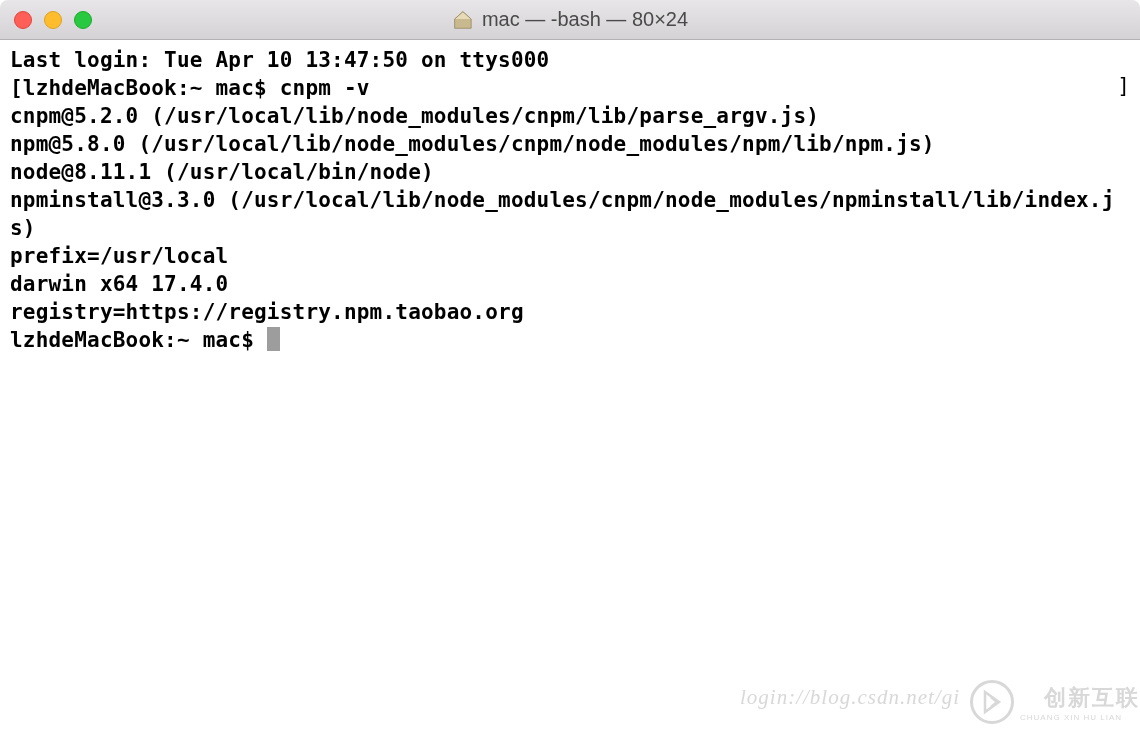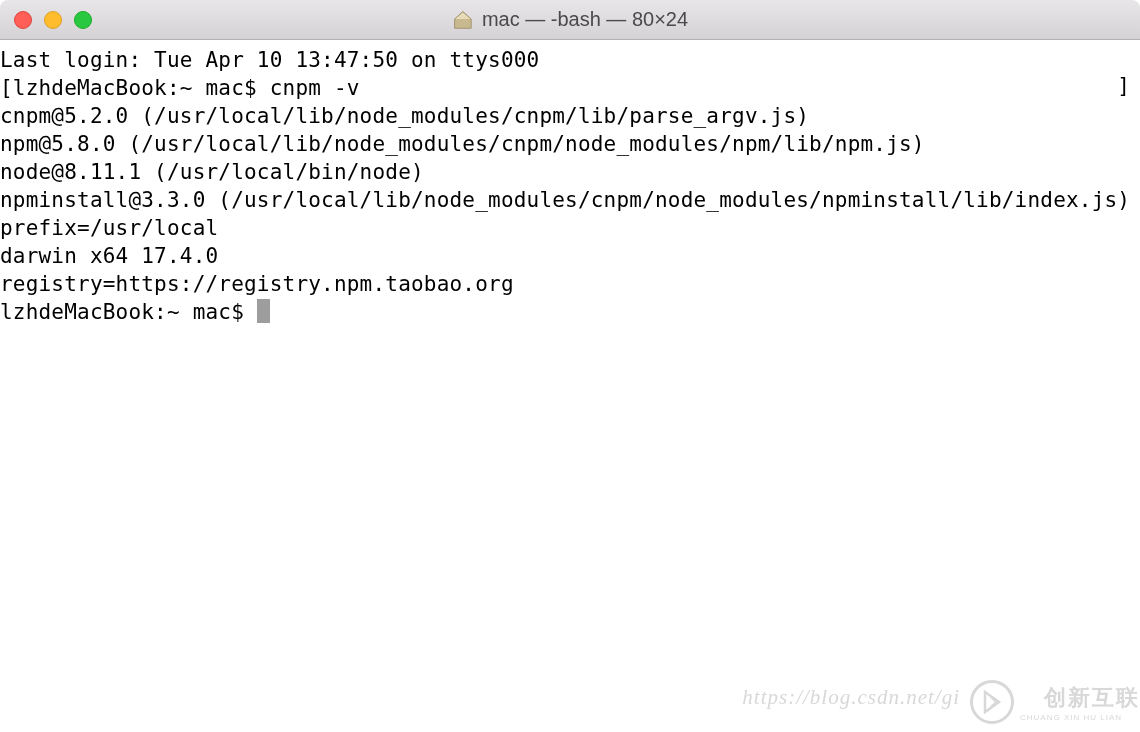--- a/index.html
+++ b/index.html
@@ -60,28 +60,29 @@
       color: #4a4a4a;
     }
     .home-icon {
       width: 22px;
       height: 22px;
       display: inline-flex;
       align-items: center;
       justify-content: center;
     }
     .terminal-body {
-      padding: 6px 0;
+      padding: 6px 10px;
       font-size: 21px;
       line-height: 28px;
       color: #000000;
       background: #ffffff;
       white-space: pre-wrap;
       word-break: break-all;
       letter-spacing: 0.2px;
+      font-weight: bold;
     }
     .prompt-line {
       display: inline;
     }
     .cursor {
       display: inline-block;
       width: 13px;
       height: 24px;
       background: #9d9d9d;
       vertical-align: text-bottom;
@@ -169,21 +170,21 @@
 <span>npm@5.8.0 (/usr/local/lib/node_modules/cnpm/node_modules/npm/lib/npm.js)</span>
 <span>node@8.11.1 (/usr/local/bin/node)</span>
 <span>npminstall@3.3.0 (/usr/local/lib/node_modules/cnpm/node_modules/npminstall/lib/index.js)</span>
 <span>prefix=/usr/local</span>
 <span>darwin x64 17.4.0</span>
 <span>registry=https://registry.npm.taobao.org</span>
 <span class="prompt-line">lzhdeMacBook:~ mac$ </span><span class="cursor"></span></div>
 
 <span class="right-bracket">]</span>
 
-<div class="watermark-url">https://blog.csdn.net/gi</div>
+<div class="watermark-url">login://blog.csdn.net/gi</div>
 
 <div class="watermark-logo">
   <div class="logo-circle">
     <svg width="30" height="30" viewBox="0 0 30 30">
       <path d="M8 5 L22 15 L8 25 Z" fill="none" stroke="#d8d8d8" stroke-width="2.5"></path>
       <path d="M14 10 L20 15 L14 20" fill="none" stroke="#d8d8d8" stroke-width="2.5"></path>
     </svg>
   </div>
   <div class="logo-text-group">
     <span class="logo-main">创新互联</span>

